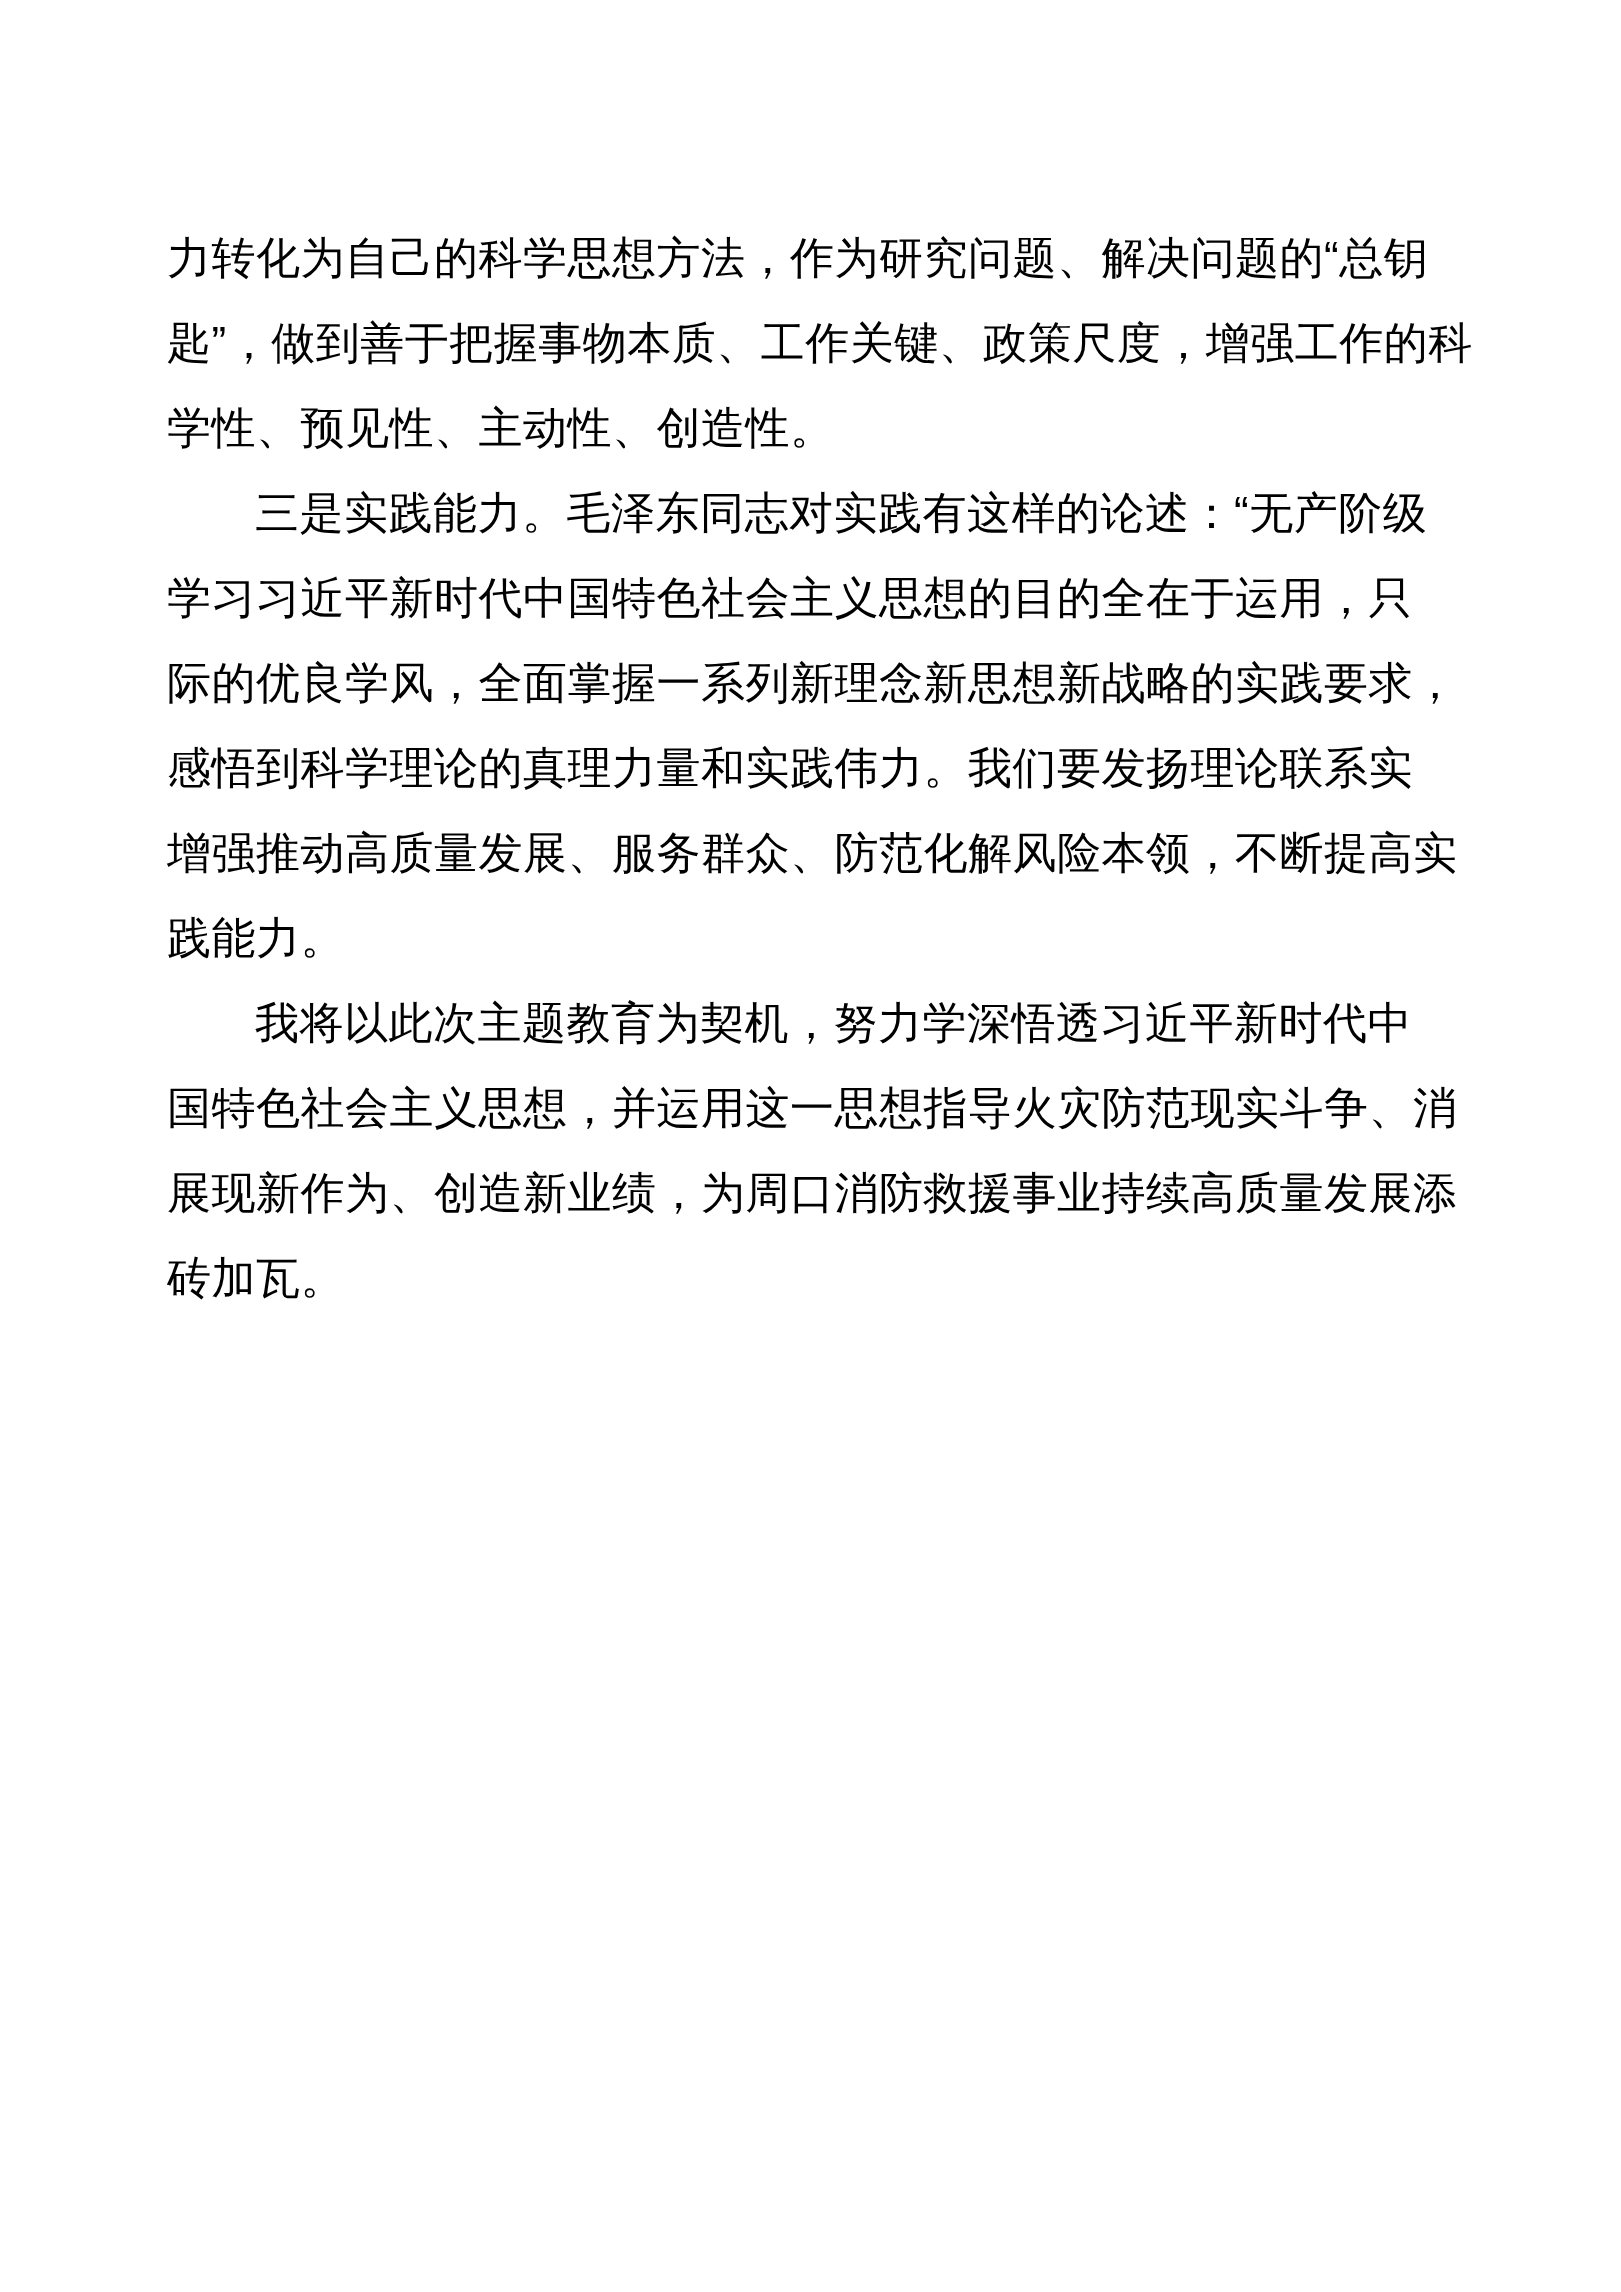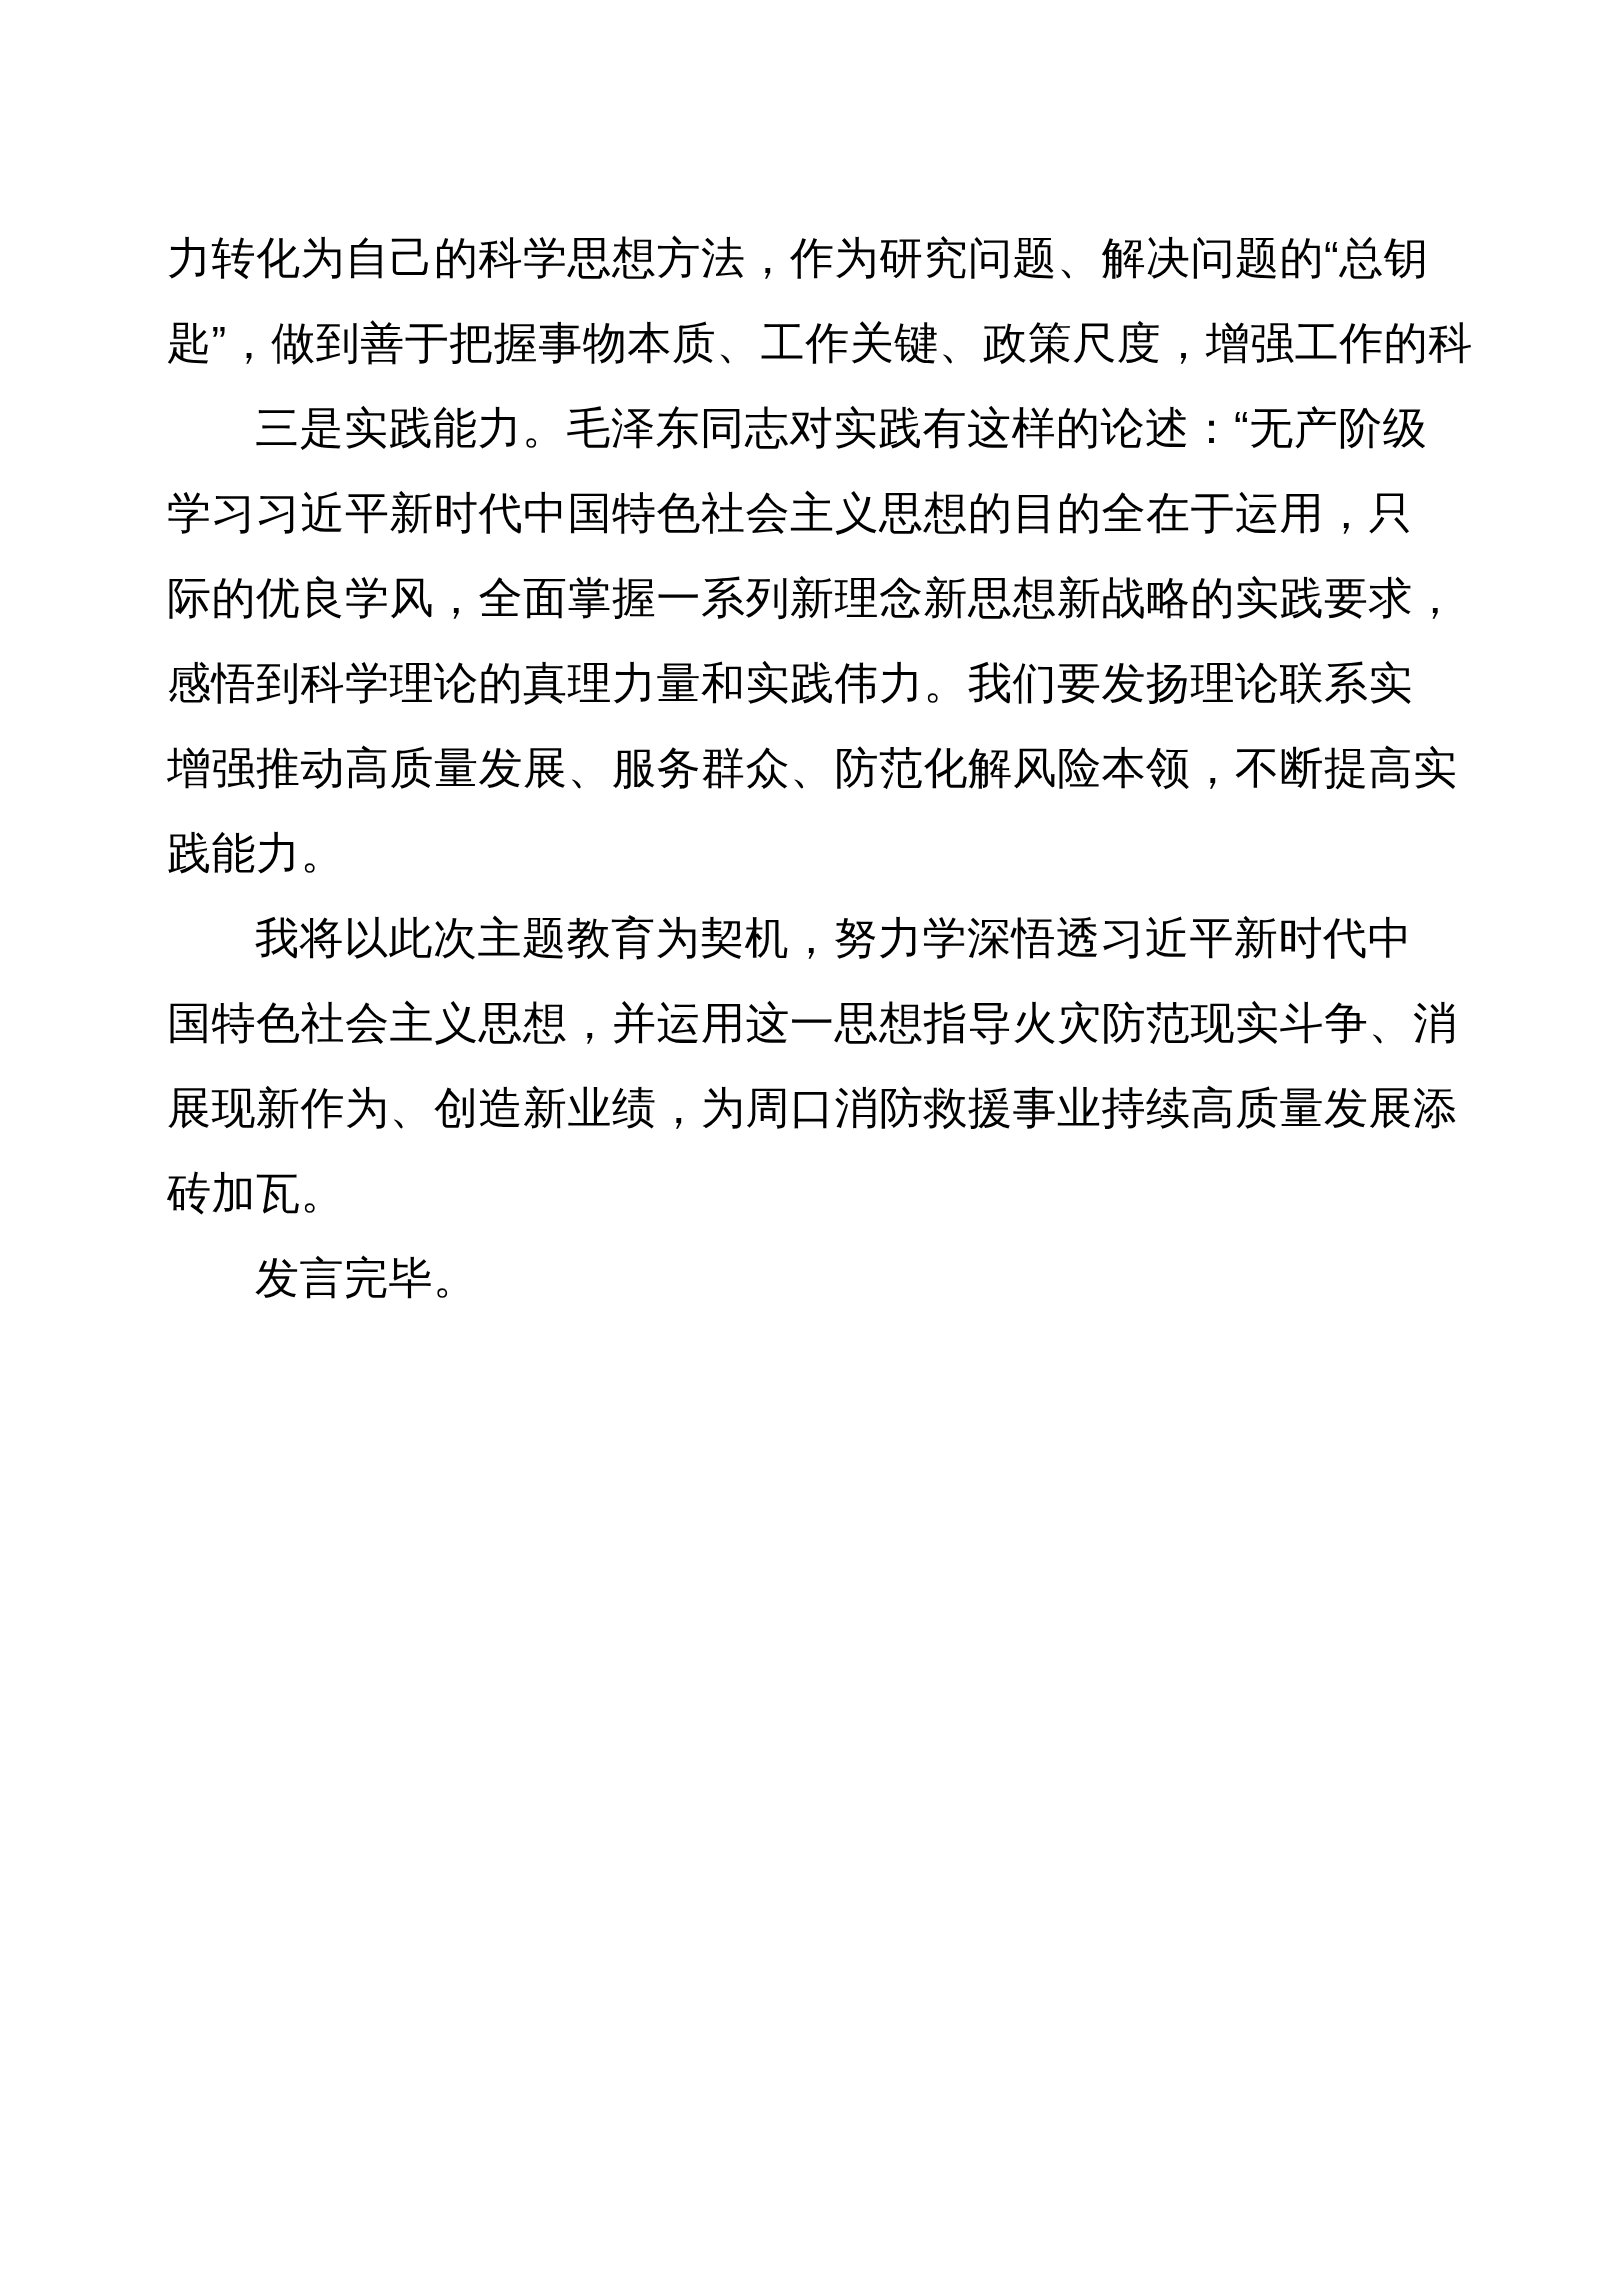--- a/index.html
+++ b/index.html
@@ -34,30 +34,30 @@
     }
   </style>
 </head>
 <body>
 
 <div class="page">
   <div class="text-block">
 
     <div class="line">力转化为自己的科学思想方法，作为研究问题、解决问题的“总钥</div>
     <div class="line">匙”，做到善于把握事物本质、工作关键、政策尺度，增强工作的科</div>
+    <div class="line">学性、预见性、主动性、创造性。</div>
 
     <div class="line indent">三是实践能力。毛泽东同志对实践有这样的论述：“无产阶级</div>
     <div class="line">学习习近平新时代中国特色社会主义思想的目的全在于运用，只</div>
     <div class="line">际的优良学风，全面掌握一系列新理念新思想新战略的实践要求，</div>
     <div class="line">感悟到科学理论的真理力量和实践伟力。我们要发扬理论联系实</div>
     <div class="line">增强推动高质量发展、服务群众、防范化解风险本领，不断提高实</div>
     <div class="line">践能力。</div>
 
     <div class="line indent">我将以此次主题教育为契机，努力学深悟透习近平新时代中</div>
     <div class="line">国特色社会主义思想，并运用这一思想指导火灾防范现实斗争、消</div>
     <div class="line">展现新作为、创造新业绩，为周口消防救援事业持续高质量发展添</div>
     <div class="line">砖加瓦。</div>
 
-    <div class="line indent">发言完毕。</div>
 
   </div>
 </div>
 
 
 </body></html>

